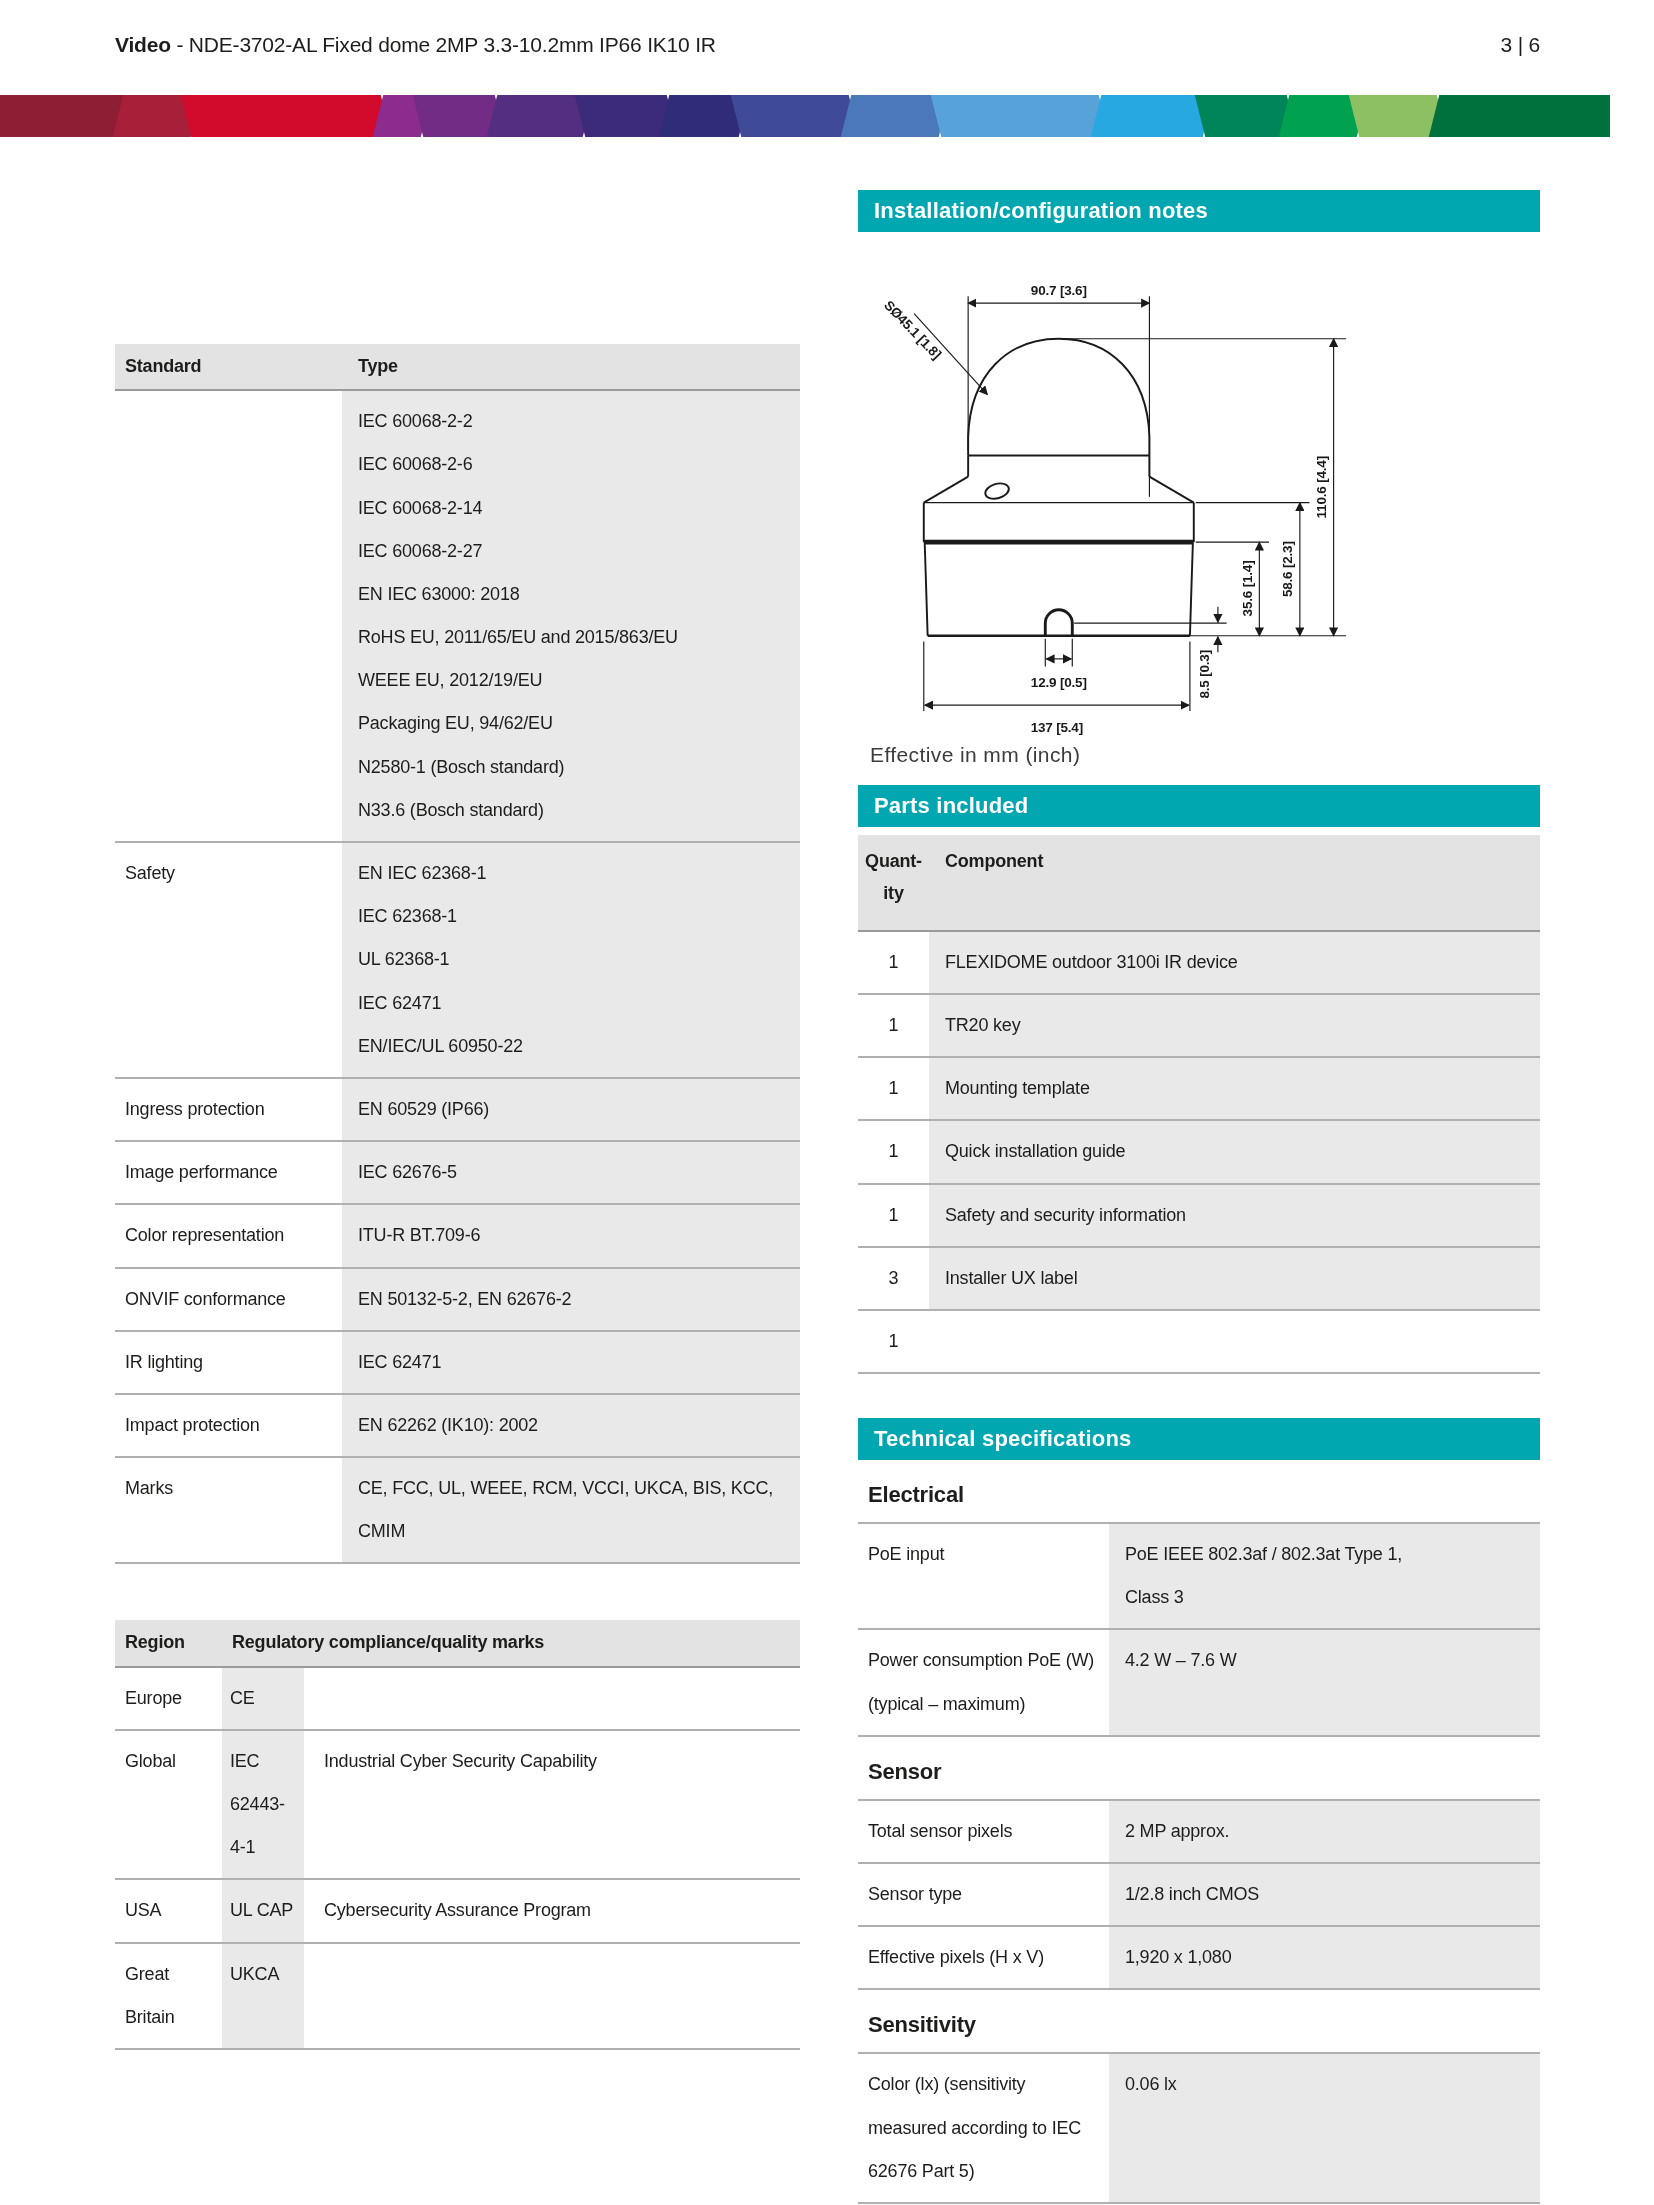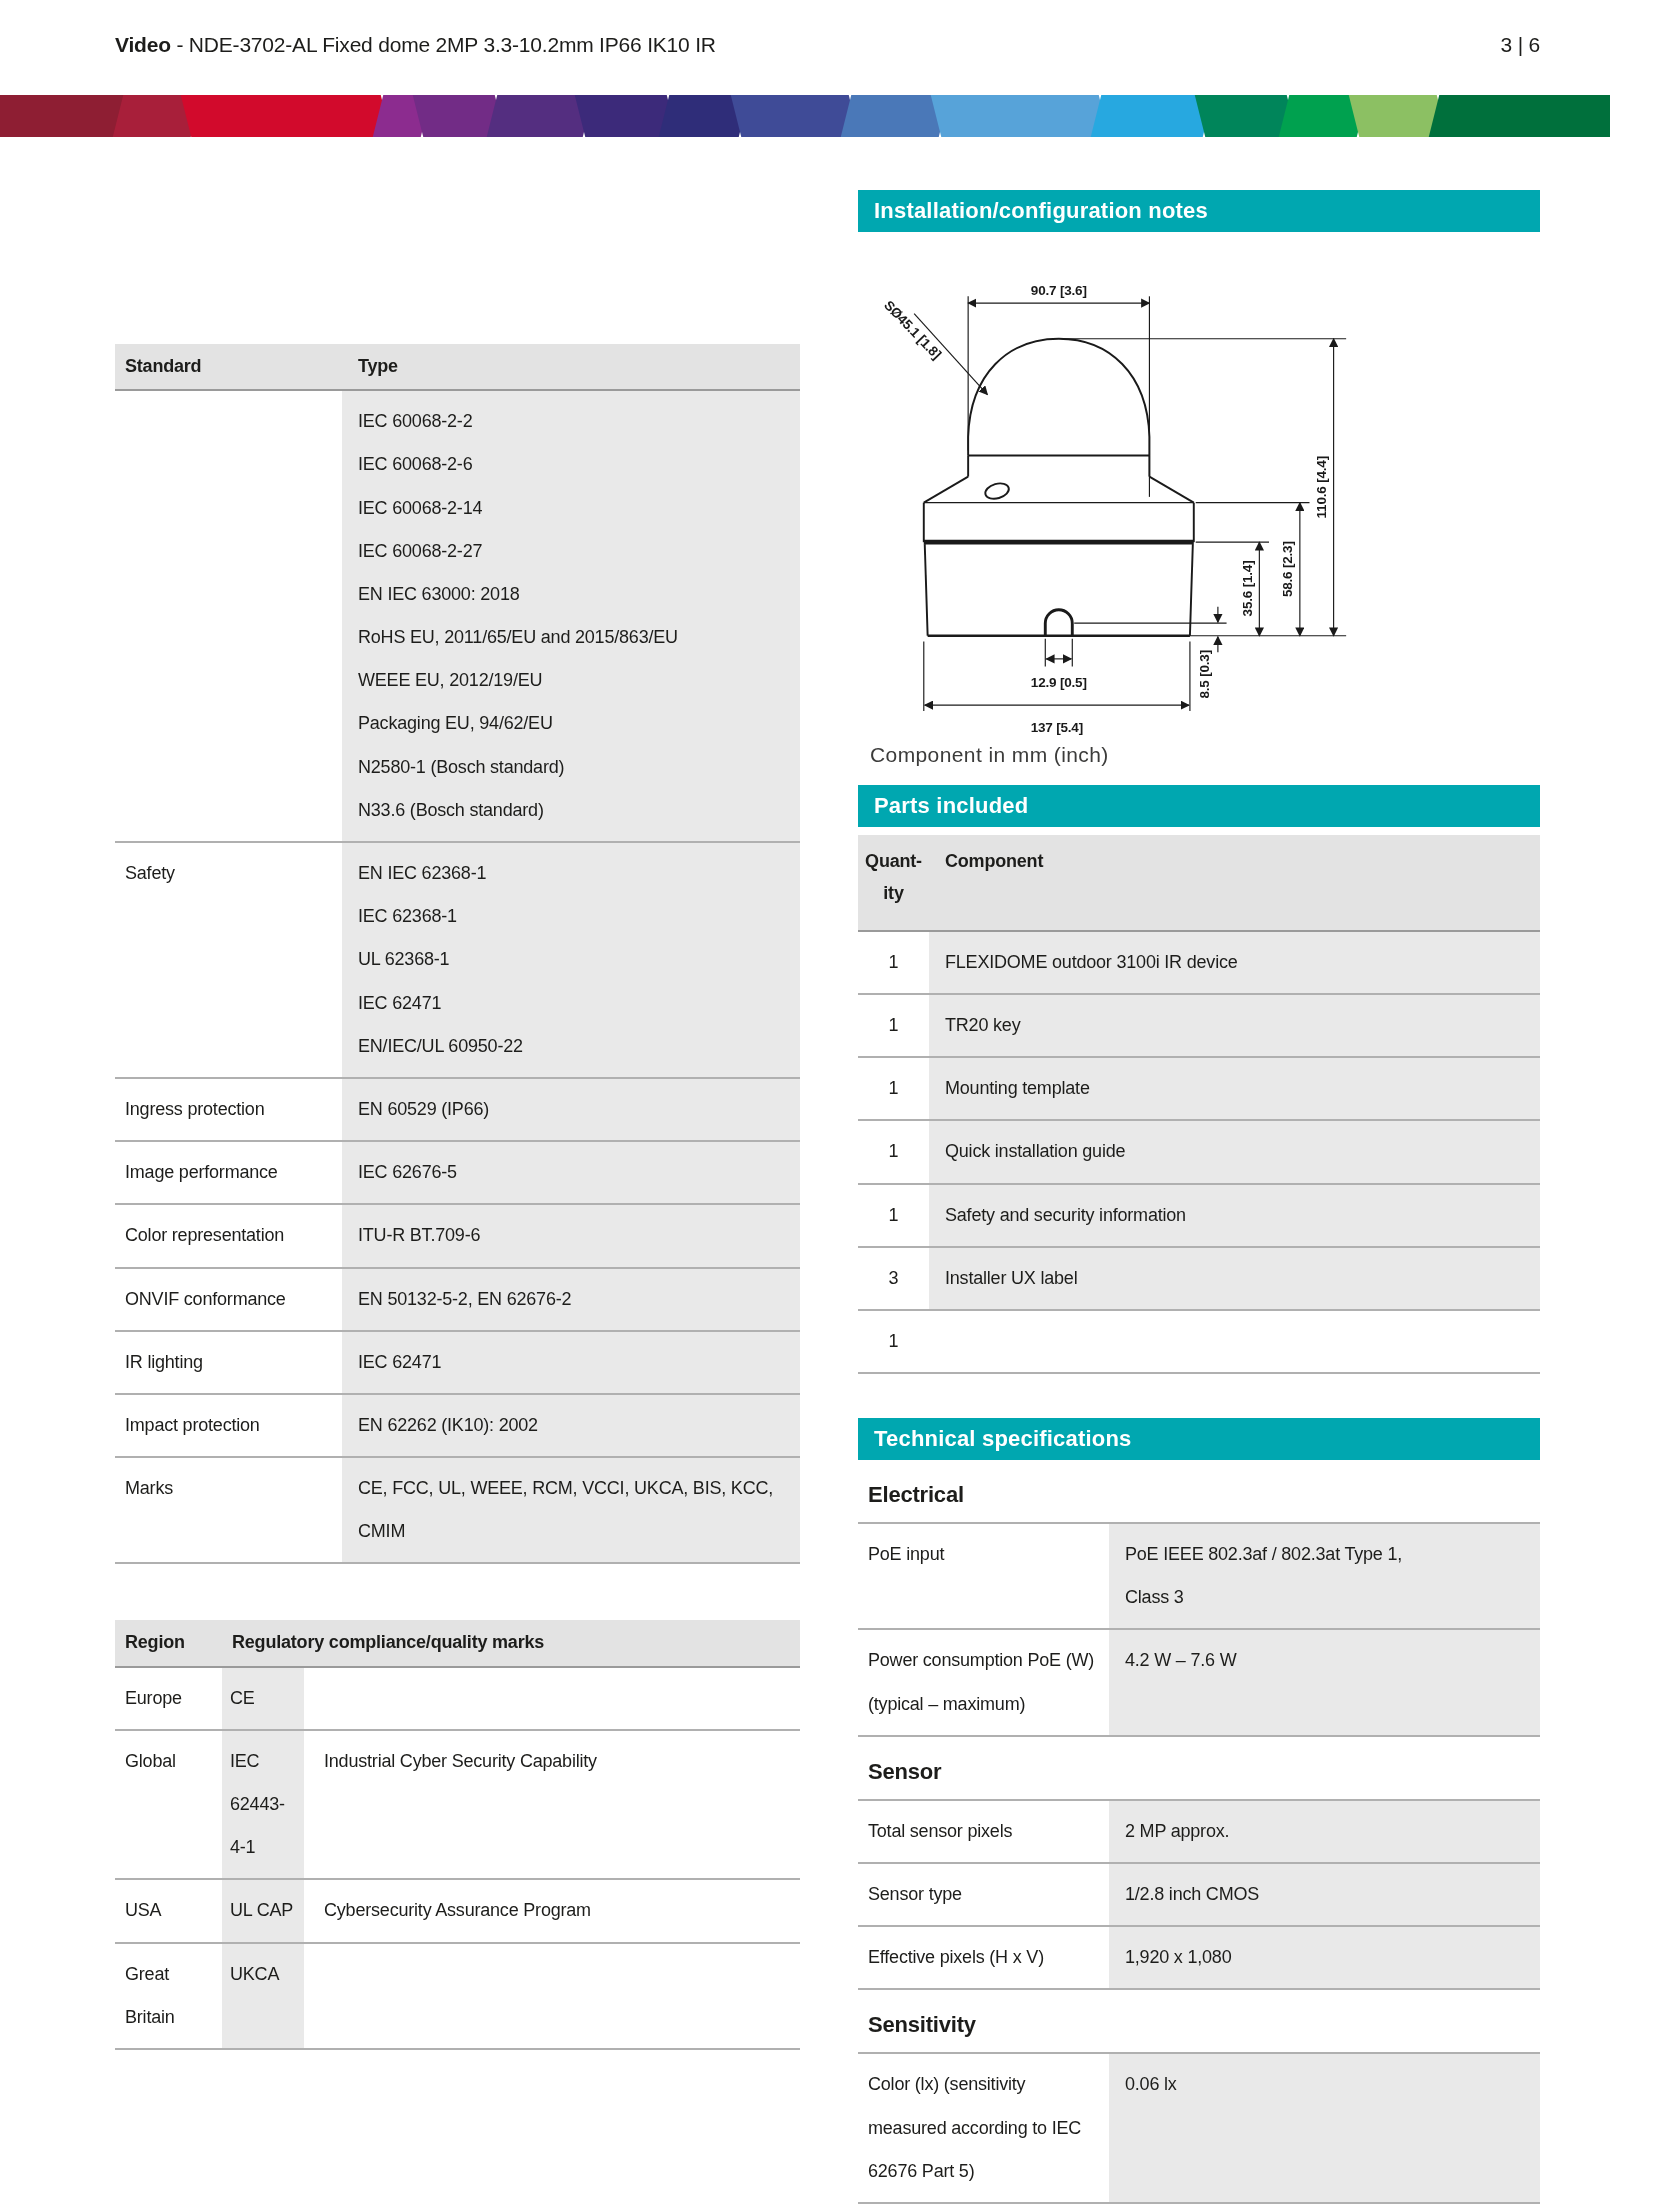--- a/index.html
+++ b/index.html
@@ -274,21 +274,21 @@
           <text transform="translate(20,58) rotate(46)">SØ45.1 [1.8]</text>
           <text transform="translate(479,246) rotate(-90)" text-anchor="middle">110.6 [4.4]</text>
           <text transform="translate(444,331) rotate(-90)" text-anchor="middle">58.6 [2.3]</text>
           <text transform="translate(402,351) rotate(-90)" text-anchor="middle">35.6 [1.4]</text>
           <text transform="translate(358,440) rotate(-90)" text-anchor="middle">8.5 [0.3]</text>
           <text x="202" y="453" text-anchor="middle">12.9 [0.5]</text>
           <text x="200" y="500" text-anchor="middle">137 [5.4]</text>
         </svg>
       </div>
 
-      <div class="dim-caption">Component in mm (inch)</div>
+      <div class="dim-caption">Effective in mm (inch)</div>
 
       <div class="banner">Parts included</div>
 
       <div class="tbl t-parts">
         <div class="trow thead">
           <div class="qcell">
             <div>Quant-</div>
             <div>ity</div>
           </div>
           <div class="vcell">Component</div>

